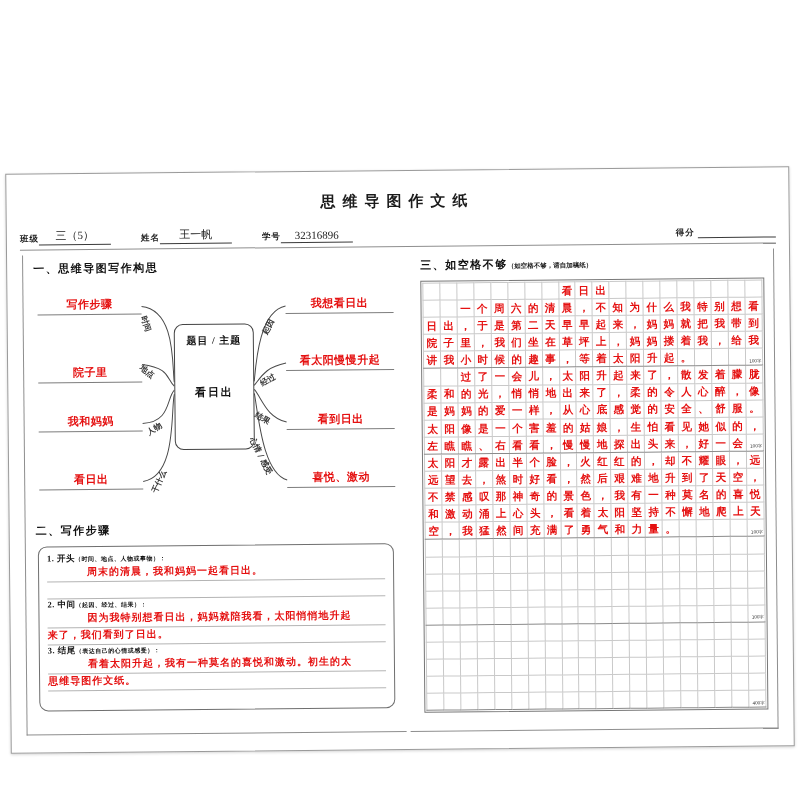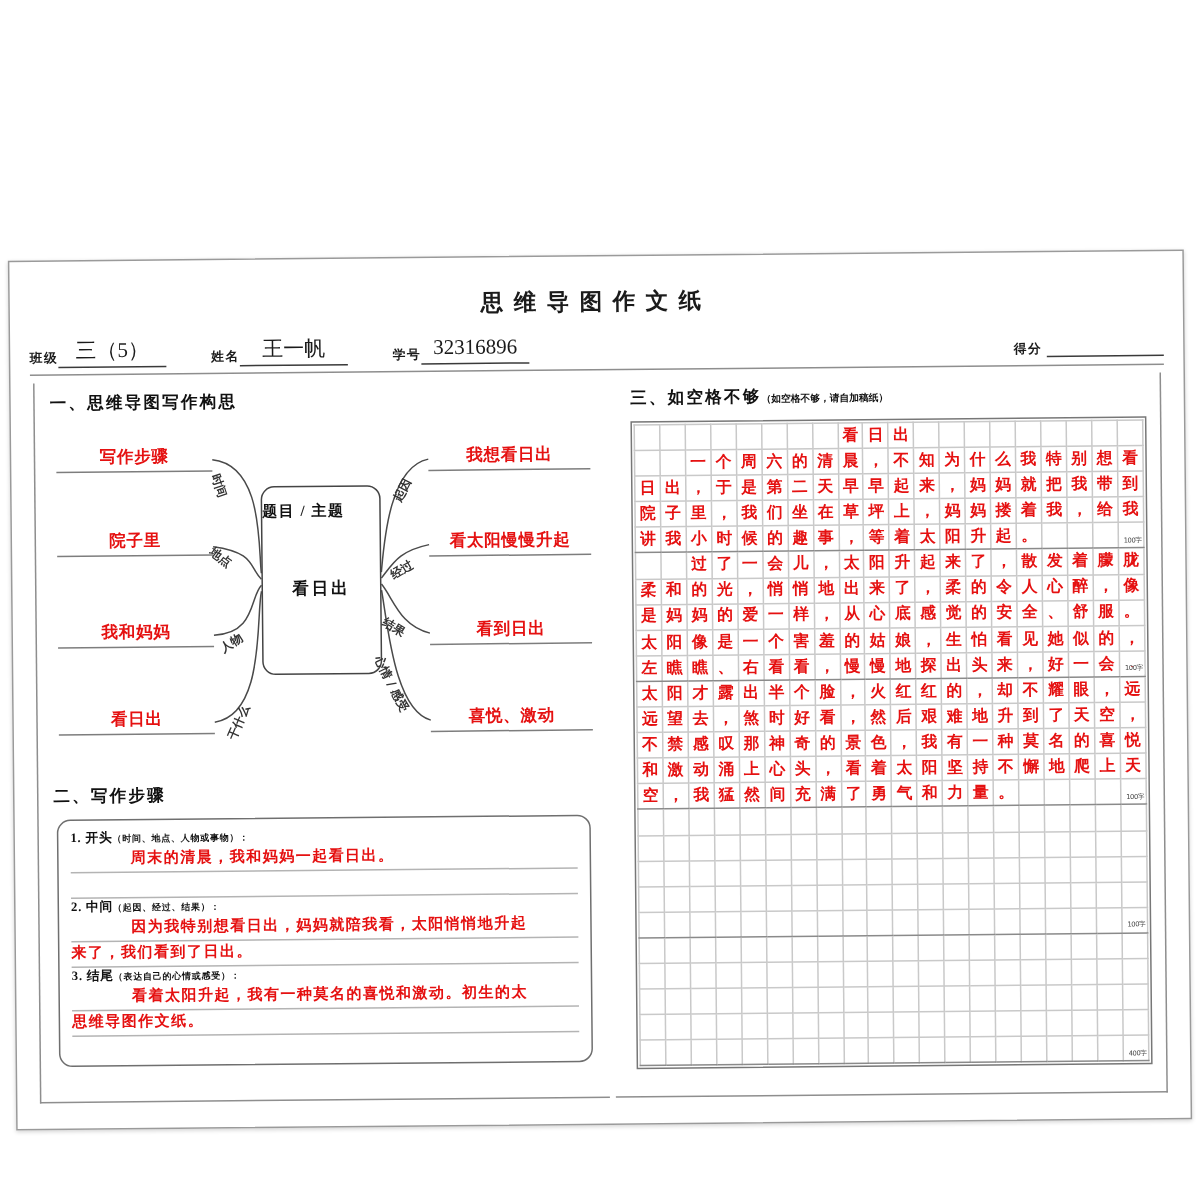--- a/index.html
+++ b/index.html
@@ -60,21 +60,21 @@
     align-items: flex-end;
     font-size: 9px;
     color: #1b1b1b;
   }
   .info-field { display: flex; align-items: flex-end; margin-right: 30px; justify-content: flex-end; }
   .info-label { font-size: 8.5px; font-weight: 700; white-space: nowrap; letter-spacing: 1px; }
   .info-value {
     border-bottom: 1px solid #3a3a3a;
     min-width: 72px;
     padding: 0 4px 1px 4px;
-    font-size: 14px;
+    font-size: 11px;
     text-align: center;
     font-family: "Liberation Serif", serif;
   }
   .info-spacer { flex: 1 1 auto; }
   .score-field { display: flex; }
   .score-line { border-bottom: 1px solid #3a3a3a; width: 78px; height: 11px; margin-left: 3px; }
 
   .hr-main {
     position: absolute;
     left: 14px; right: 14px; top: 76px;
@@ -125,21 +125,21 @@
 
   .mm-center {
     position: absolute;
     left: 150px; top: 48px;
     width: 80px; height: 126px;
     border: 1.2px solid #444;
     border-radius: 9px;
     background: #fff;
   }
   .mm-center-title {
-    text-align: left;
+    text-align: center;
     font-size: 10px; font-weight: 700; color: #111;
     padding-top: 9px; letter-spacing: 1px;
   }
   .mm-center-val {
     text-align: center;
     font-size: 11px; font-weight: 700; color: #111;
     padding-top: 37px; letter-spacing: 2px;
   }
 
   .mm-branch-label {
@@ -261,21 +261,21 @@
             <path d="M230,118 C234,142 238,198 262,205"></path>
           </g>
         </svg>
 
         <div class="mm-center">
           <div class="mm-center-title">题目 / 主题</div>
           <div class="mm-center-val">看日出</div>
         </div>
 
         <div class="mm-node mm-left" style="top:20px">写作步骤</div>
-        <div class="mm-node mm-left" style="top:76px">院子里</div>
+        <div class="mm-node mm-left" style="top:88px">院子里</div>
         <div class="mm-node mm-left" style="top:137px">我和妈妈</div>
         <div class="mm-node mm-left" style="top:195px">看日出</div>
         <div class="mm-node mm-right" style="top:21px">我想看日出</div>
         <div class="mm-node mm-right" style="top:78px">看太阳慢慢升起</div>
         <div class="mm-node mm-right" style="top:137px">看到日出</div>
         <div class="mm-node mm-right" style="top:195px">喜悦、激动</div>
 
         <div class="mm-branch-label" style="left:125px; top:38px;  transform:rotate(72deg); transform-origin:0 0;">时间</div>
         <div class="mm-branch-label" style="left:120px; top:86px;  transform:rotate(38deg); transform-origin:0 0;">地点</div>
         <div class="mm-branch-label" style="left:120px; top:152px; transform:rotate(-32deg); transform-origin:0 0;">人物</div>

